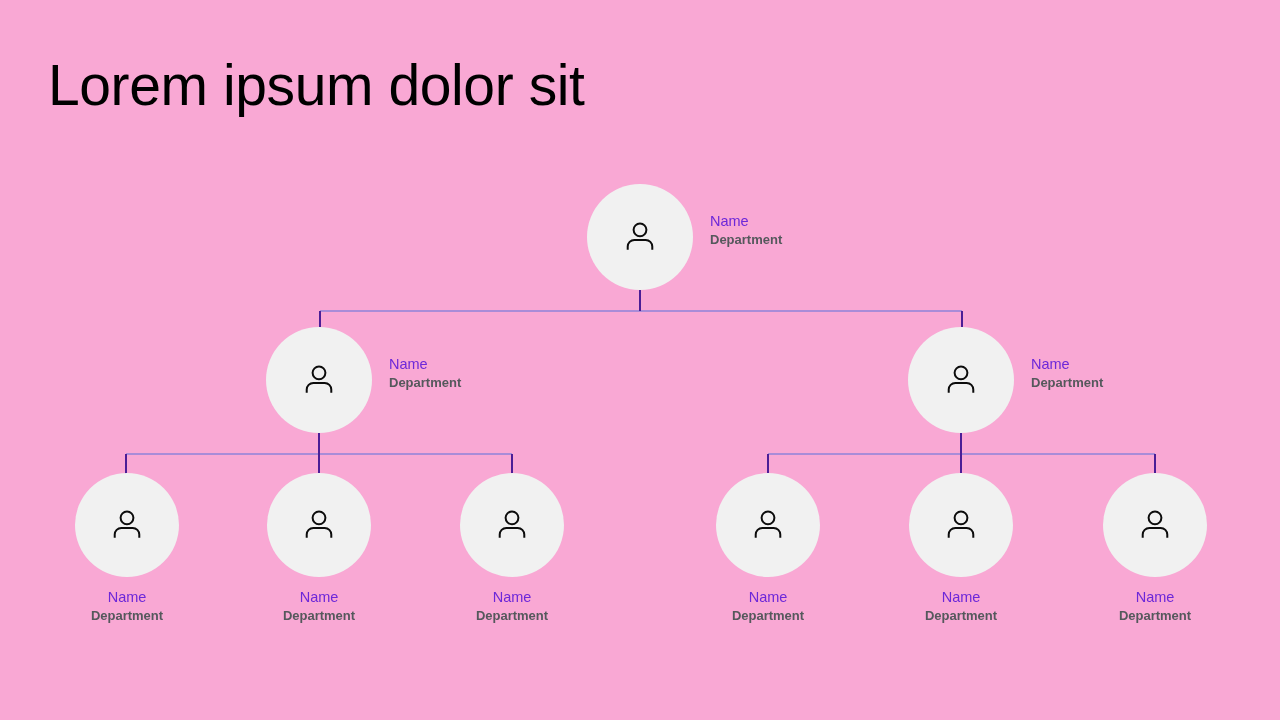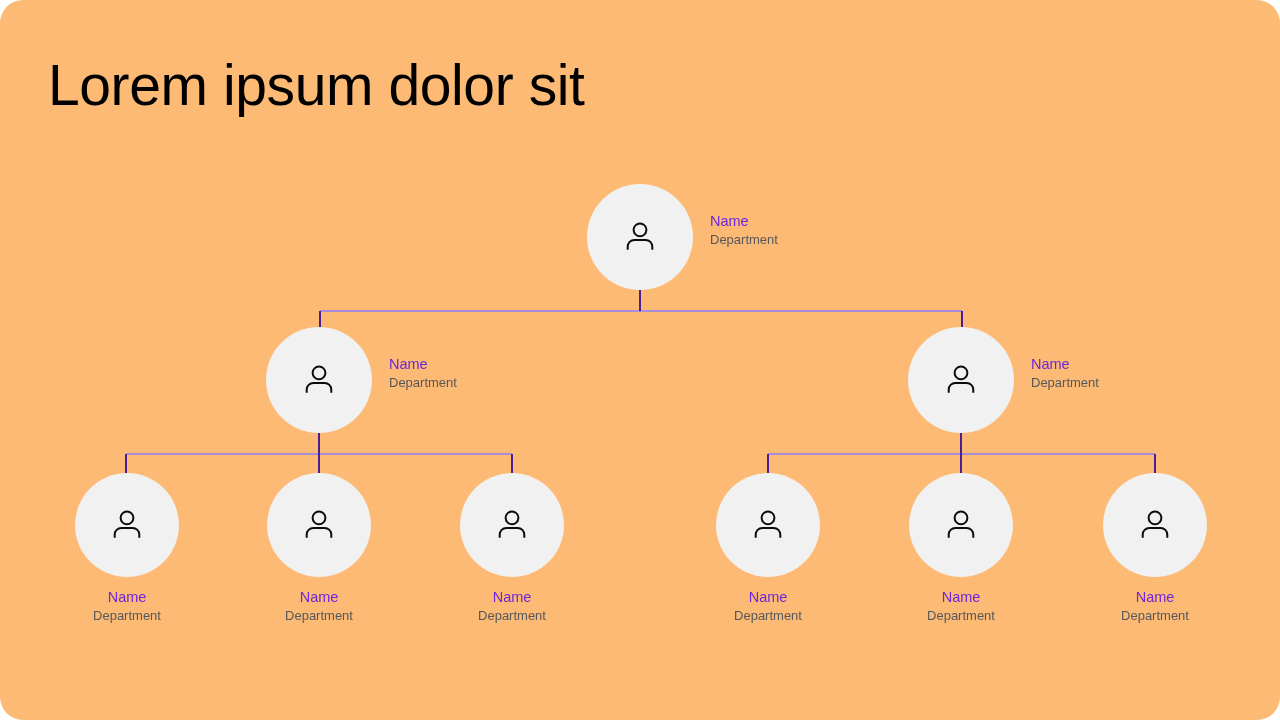--- a/index.html
+++ b/index.html
@@ -14,22 +14,21 @@
     overflow: hidden;
     font-family: "Liberation Sans", sans-serif;
     position: relative;
   }
 
   #slide {
     position: absolute;
     left: 0; top: 0;
     width: 1280px;
     height: 720px;
-    background: #fdba74;
-    border-radius: 23px;
+    background: #f9a8d4;
   }
 
   
   #page-title {
     position: absolute;
     left: 48px;
     top: 52px;
     font-size: 57px;
     line-height: 66px;
     font-weight: 300;
@@ -81,21 +80,21 @@
     color: #6d28d9;
     font-size: 14.5px;
     line-height: 19px;
     font-weight: 400;
     font-family: "Liberation Sans", sans-serif;
   }
   .dept {
     color: #55585c;
     font-size: 13px;
     line-height: 18px;
-    font-weight: 400;
+    font-weight: 700;
     font-family: "Liberation Sans", sans-serif;
   }
 
   
   .name-root { font-size: 14.5px; }
 </style>
 </head>
 <body>
 
 <div id="slide">

